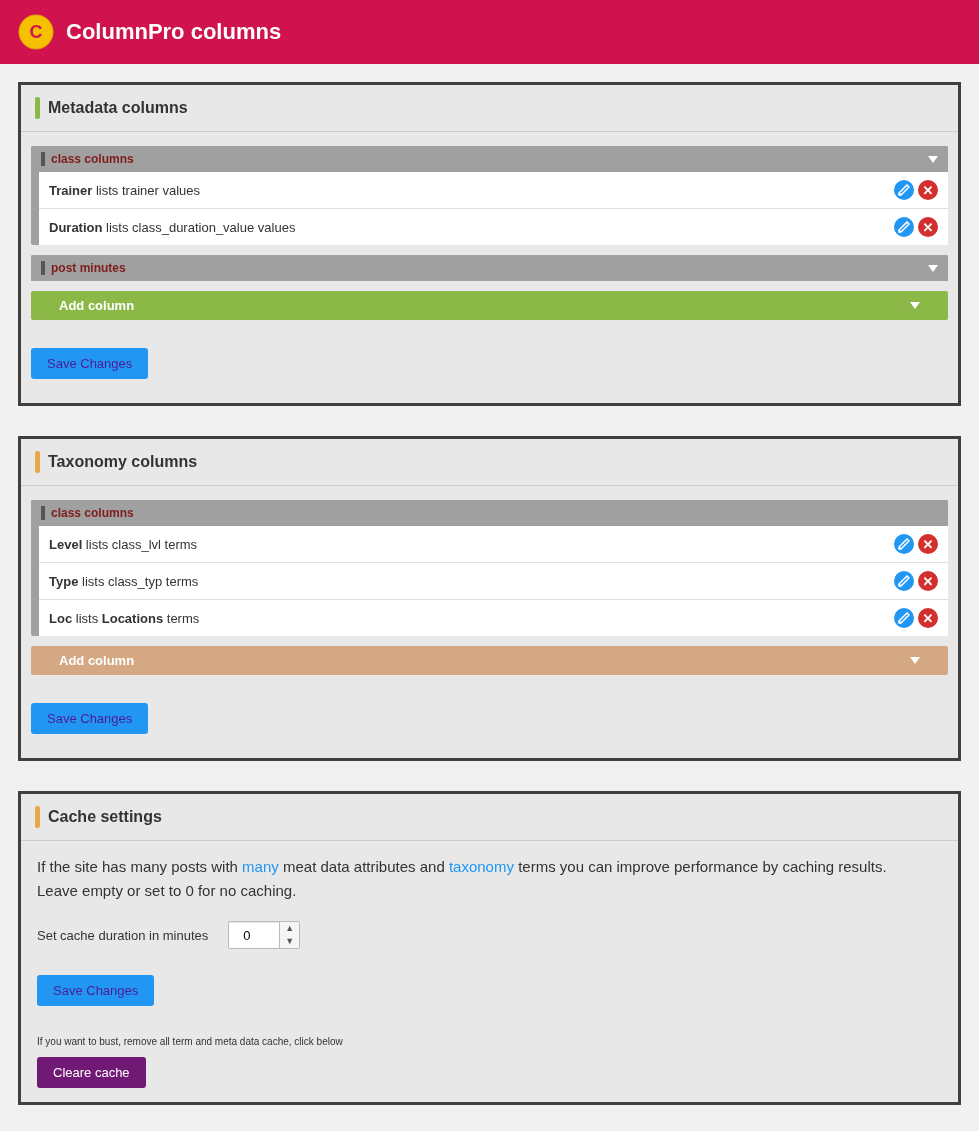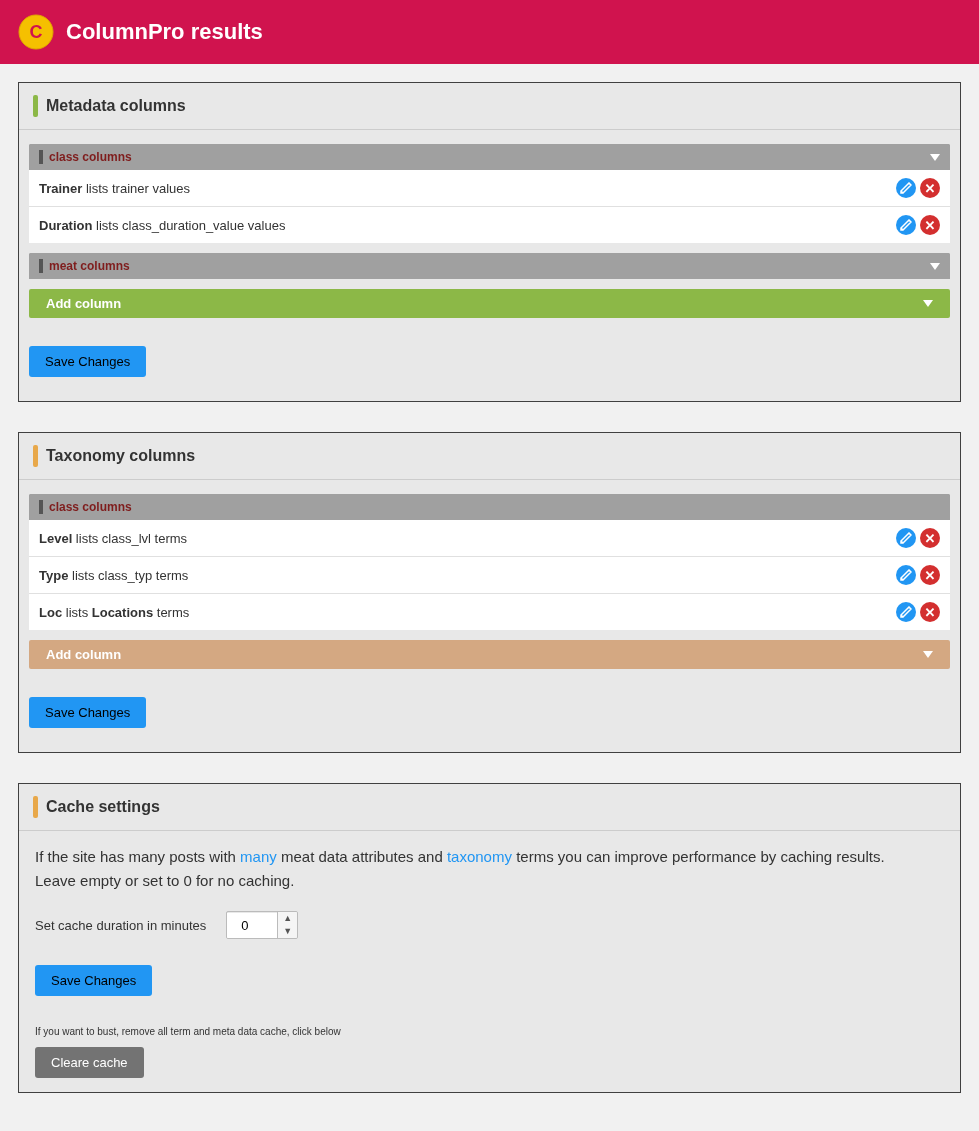--- a/index.html
+++ b/index.html
@@ -30,21 +30,21 @@
     }
 
     
     .main {
       padding: 18px 18px;
     }
 
     
     .section-panel {
       background: #e8e8e8;
-      border: 1px solid #404040;
+      border: 3px solid #404040;
       margin-bottom: 30px;
     }
     .section-header {
       padding: 12px 14px;
       font-size: 16px;
       font-weight: bold;
       display: flex;
       align-items: center;
       gap: 8px;
     }
@@ -97,20 +97,21 @@
     }
 
     
     .column-item {
       background: #fff;
       border-bottom: 1px solid #e0e0e0;
       padding: 8px 10px;
       display: flex;
       align-items: center;
       justify-content: space-between;
+      margin-left: 8px;
     }
     .column-item:last-child {
       border-bottom: none;
       align-items: center;
     }
     .column-item-text {
       font-size: 13px;
       color: #333;
     }
     .column-item-text strong {
@@ -147,40 +148,40 @@
       color: white;
       font-size: 13px;
       font-weight: bold;
     }
 
     
     .add-column-btn {
       background: #8cb847;
       color: #fff;
       border: none;
-      padding: 7px 17px;
+      padding: 7px 28px;
       margin: 10px;
       border-radius: 2px;
       width: calc(100% - 20px);
       text-align: left;
       font-size: 13px;
       font-weight: bold;
       cursor: pointer;
       display: flex;
       align-items: center;
       justify-content: space-between;
     }
     .add-column-btn.taxonomy-style {
       background: #d4a882;
     }
 
     
     .save-btn {
       background: #2196F3;
-      color: #000000;
+      color: #4c1d95;
       border: none;
       padding: 8px 16px;
       border-radius: 3px;
       font-size: 13px;
       cursor: pointer;
       margin: 10px 0;
     }
 
     
     .cache-body {
@@ -235,21 +236,21 @@
       line-height: 1;
       color: #555;
     }
 
     .bust-cache-text {
       font-size: 10px;
       color: #333;
       margin-bottom: 12px;
     }
     .clear-cache-btn {
-      background: #737373;
+      background: #701a75;
       color: #fff;
       border: none;
       padding: 8px 16px;
       border-radius: 3px;
       font-size: 13px;
       cursor: pointer;
     }
 
     .section-body {
       padding: 4px 0;
@@ -262,21 +263,21 @@
     }
   </style>
 </head>
 <body>
 
 <div class="header">
   <svg class="header-logo" viewBox="0 0 36 36">
     <circle cx="18" cy="18" r="17" fill="#f5c000" stroke="#e0a800" stroke-width="1"></circle>
     <text x="18" y="24" text-anchor="middle" font-size="18" font-weight="bold" fill="#d0134e" font-family="Arial">C</text>
   </svg>
-  <span class="header-title">ColumnPro results</span>
+  <span class="header-title">ColumnPro columns</span>
 </div>
 
 <div class="main">
 
   <div class="section-panel">
     <div class="section-header">
       <span class="section-header-bar metadata"></span>
       <span>Metadata columns</span>
     </div>
     <hr class="divider-line">
@@ -318,21 +319,21 @@
             </div>
             <div class="icon-remove">✕</div>
           </div>
         </div>
       </div>
 
       <div class="column-group">
         <div class="column-group-header">
           <div class="column-group-header-left">
             <span class="group-indicator"></span>
-            <span>meat columns</span>
+            <span>post minutes</span>
           </div>
           <div class="chevron-down"></div>
         </div>
       </div>
 
       <button class="add-column-btn">
         <span>Add column</span>
         <div class="chevron-down"></div>
       </button>
 

